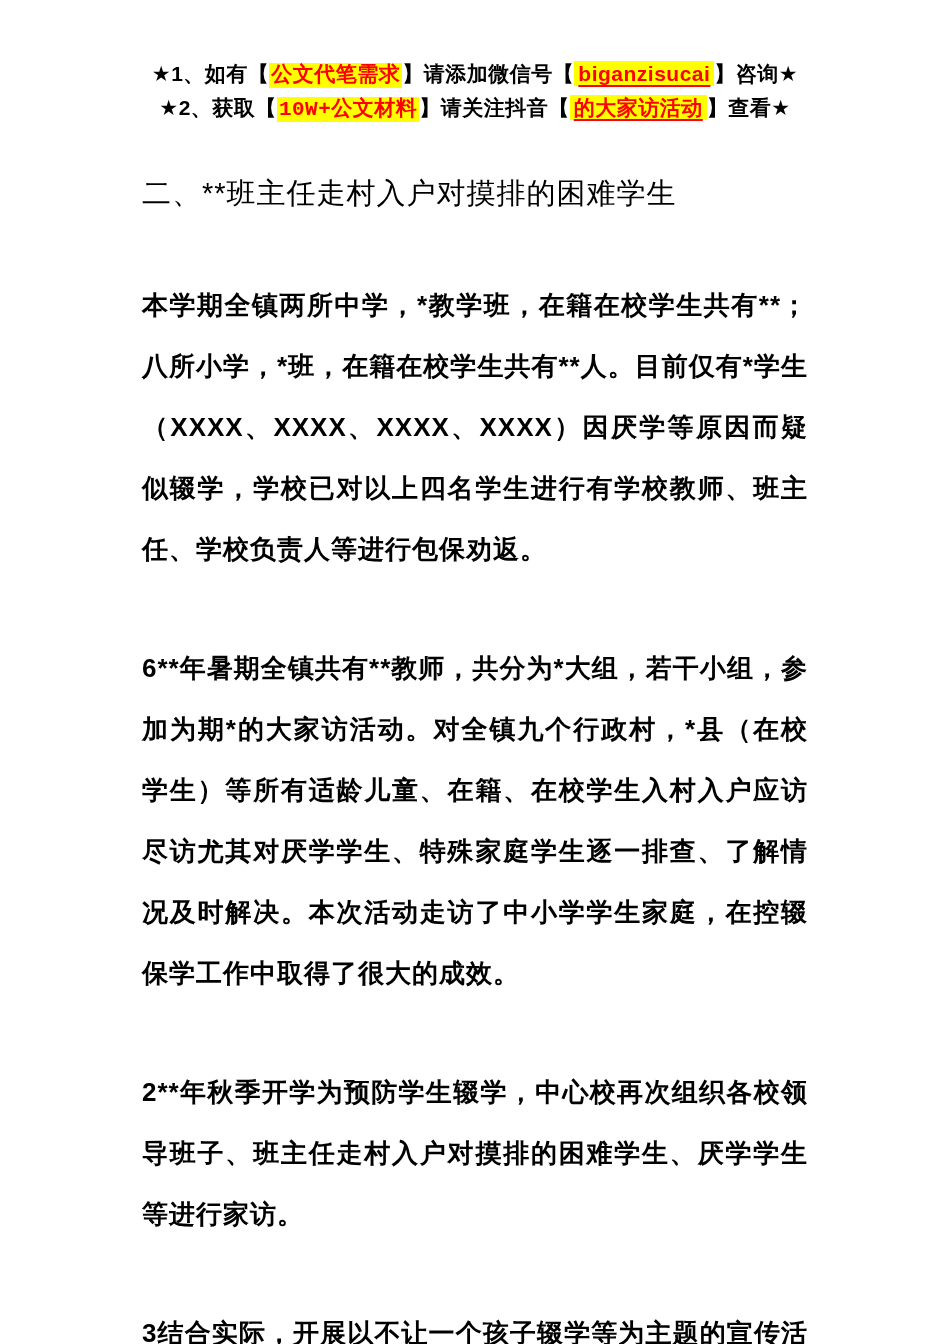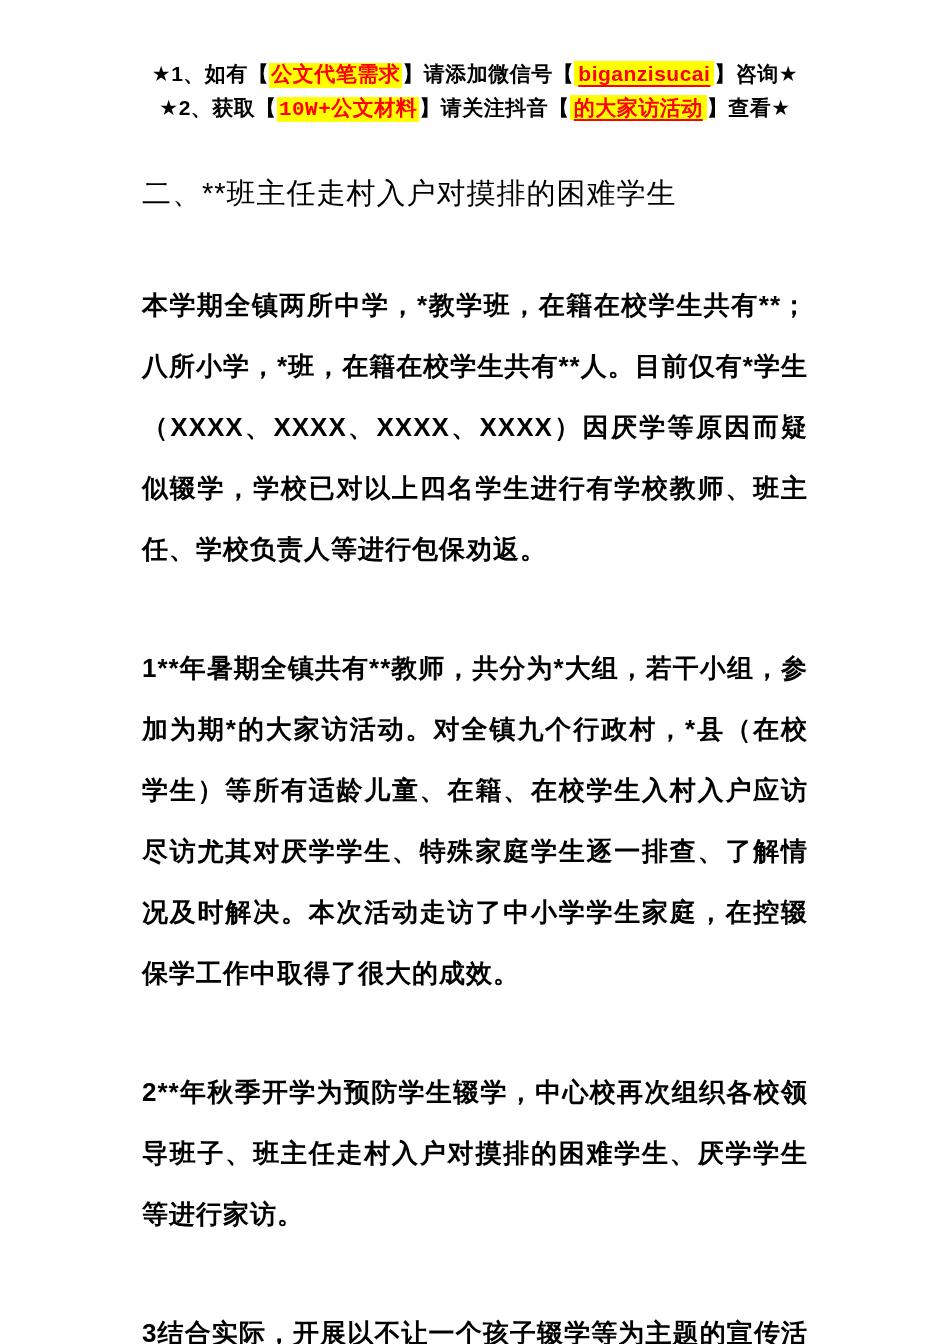--- a/index.html
+++ b/index.html
@@ -80,21 +80,21 @@
 <div class="page">
 
   <div class="promo promo-header">
     <div class="promo-line"><span class="seg seg-plain">★1、如有【</span><span class="seg seg-red-highlight">公文代笔需求</span><span class="seg seg-plain">】请</span><span class="seg seg-underline">添加</span><span class="seg seg-plain">微信号【</span><span class="seg seg-red-highlight-underline">biganzisucai</span><span class="seg seg-plain">】咨询★</span></div>
     <div class="promo-line"><span class="seg seg-plain">★2、获取【</span><span class="seg seg-red-highlight">10W+公文材料</span><span class="seg seg-plain">】请</span><span class="seg seg-underline">关注</span><span class="seg seg-plain">抖音【</span><span class="seg seg-red-highlight-underline">的大家访活动</span><span class="seg seg-plain">】查看★</span></div>
   </div>
 
   <div class="content">
     <h2 class="heading">二、**班主任走村入户对摸排的困难学生</h2>
     <p class="para">本学期全镇两所中学，*教学班，在籍在校学生共有**；八所小学，*班，在籍在校学生共有**人。目前仅有*学生（XXXX、XXXX、XXXX、XXXX）因厌学等原因而疑似辍学，学校已对以上四名学生进行有学校教师、班主任、学校负责人等进行包保劝返。</p>
-    <p class="para">1**年暑期全镇共有**教师，共分为*大组，若干小组，参加为期*的大家访活动。对全镇九个行政村，*县（在校学生）等所有适龄儿童、在籍、在校学生入村入户应访尽访尤其对厌学学生、特殊家庭学生逐一排查、了解情况及时解决。本次活动走访了中小学学生家庭，在控辍保学工作中取得了很大的成效。</p>
+    <p class="para">6**年暑期全镇共有**教师，共分为*大组，若干小组，参加为期*的大家访活动。对全镇九个行政村，*县（在校学生）等所有适龄儿童、在籍、在校学生入村入户应访尽访尤其对厌学学生、特殊家庭学生逐一排查、了解情况及时解决。本次活动走访了中小学学生家庭，在控辍保学工作中取得了很大的成效。</p>
     <p class="para">2**年秋季开学为预防学生辍学，中心校再次组织各校领导班子、班主任走村入户对摸排的困难学生、厌学学生等进行家访。</p>
     <p class="para">3结合实际，开展以不让一个孩子辍学等为主题的宣传活动，大力宣传《中华人民*国教育法》、《中华人民*国义务教</p>
   </div>
 
   <div class="promo promo-footer">
     <div class="promo-line"><span class="seg seg-plain">★1、如有【</span><span class="seg seg-red-highlight">公文代笔需求</span><span class="seg seg-plain">】请</span><span class="seg seg-underline">添加</span><span class="seg seg-plain">微信号【</span><span class="seg seg-red-highlight-underline">biganzisucai</span><span class="seg seg-plain">】咨询★</span></div>
 
   </div>
 
 </div>

